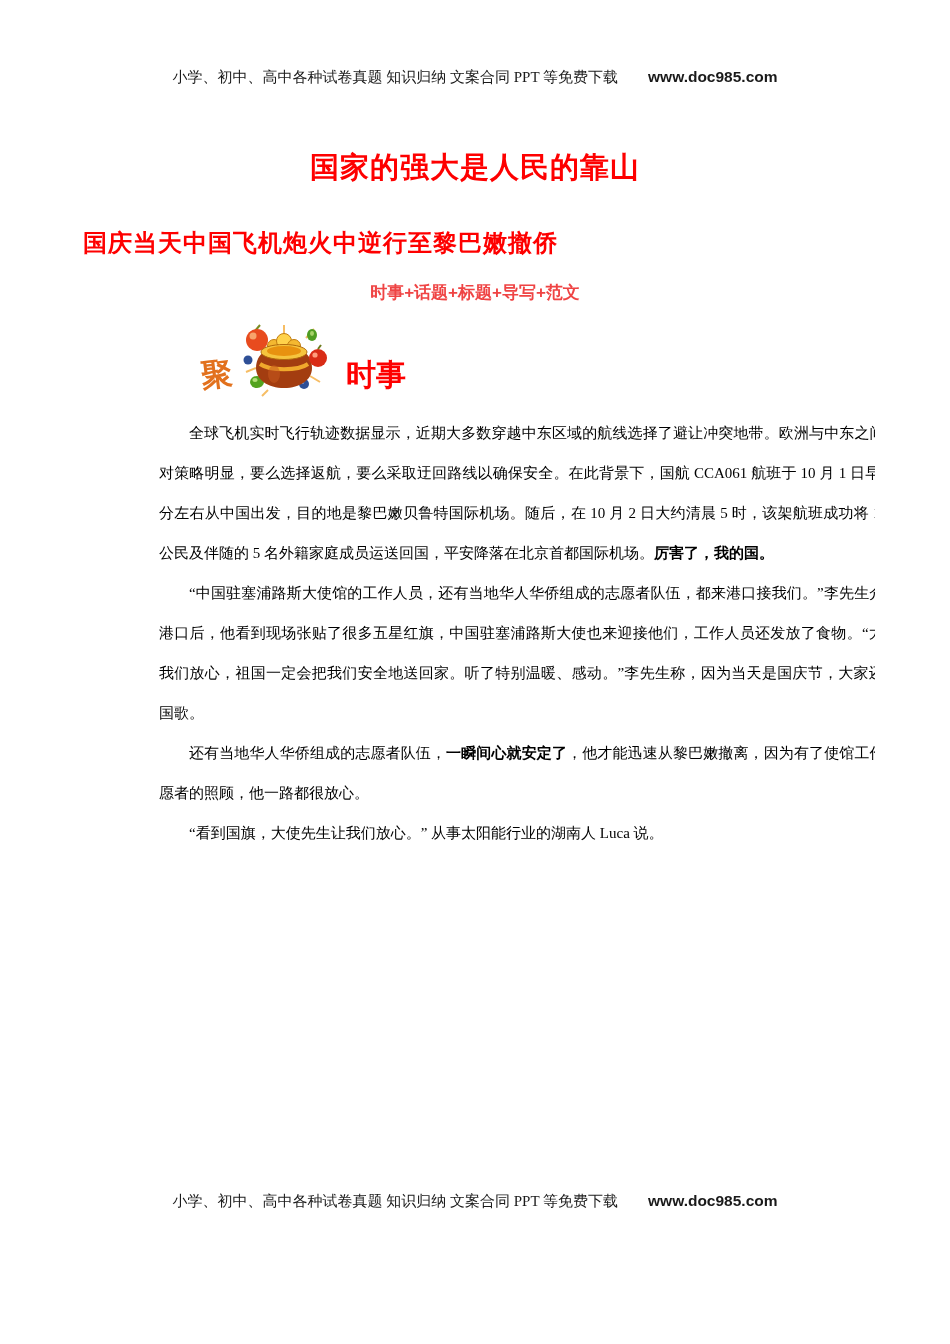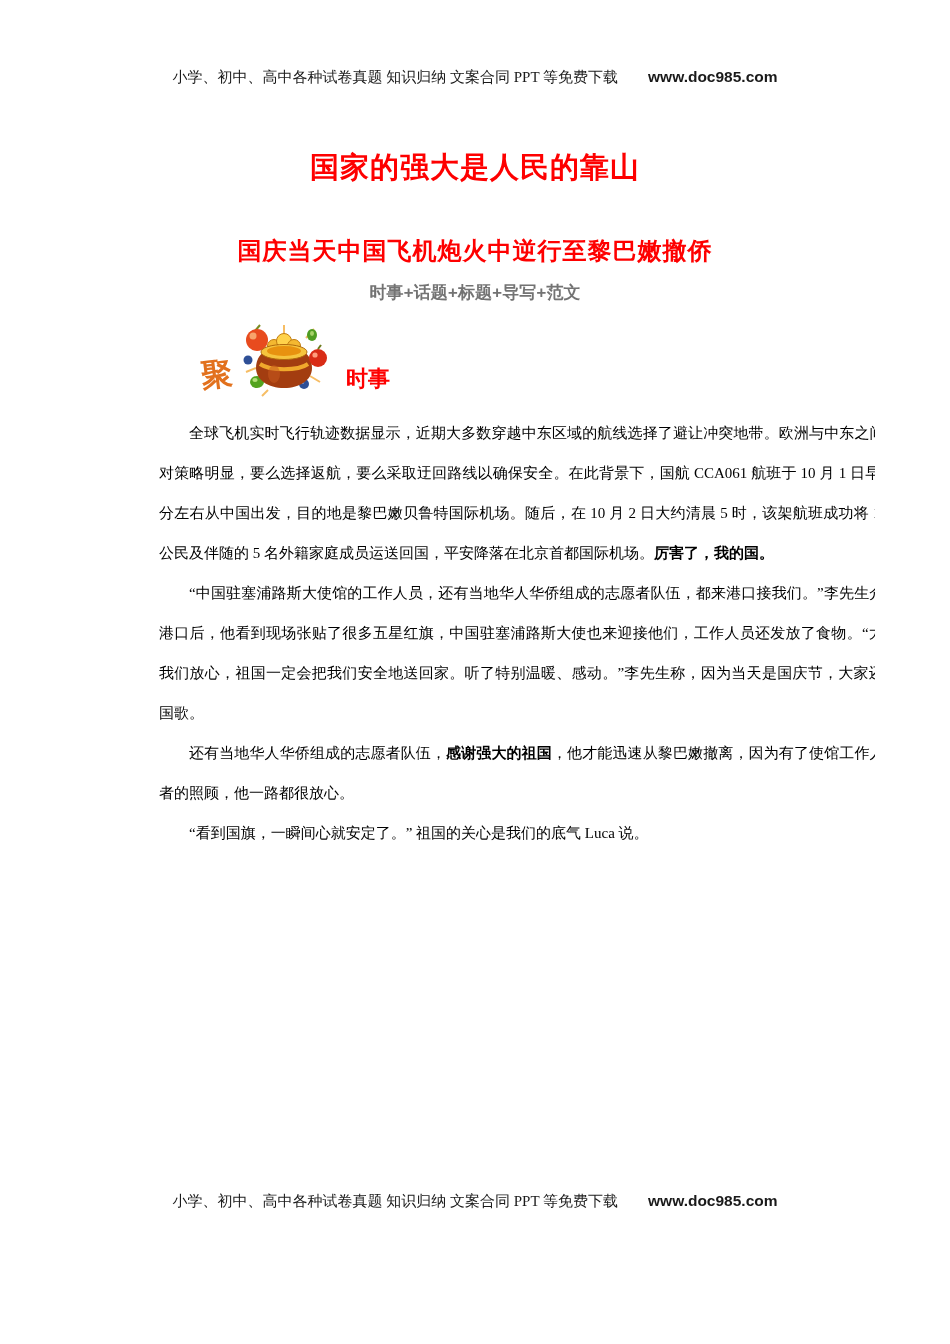--- a/index.html
+++ b/index.html
@@ -37,36 +37,35 @@
     text-align: center;
     font-family: "Liberation Sans", "DejaVu Sans", sans-serif;
     font-weight: 700;
     font-size: 29px;
     letter-spacing: 1px;
     color: #fe0000;
   }
   .subtitle {
     position: absolute;
     top: 219px; left: 0; right: 0;
-    margin: 16px;
-    text-align: center;
+    margin: 8px;
     font-family: "Liberation Sans", "DejaVu Sans", sans-serif;
     font-weight: 600;
     font-size: 24px;
     letter-spacing: 1px;
     color: #fe0000;
   }
   .tagline {
     position: absolute;
     top: 281px; left: 0; right: 0;
     text-align: center;
-    font-family: Liberation Mono, monospace;
+    font-family: Liberation Sans, sans-serif;
     font-weight: 700;
     font-size: 17px;
-    color: #737373;
+    color: #ef4444;
   }
   .badge {
     position: absolute;
     top: 316px;
     left: 126px;
     height: 82px;
     display: flex;
     align-items: flex-end;
   }
   .badge-prefix {
@@ -77,21 +76,21 @@
     color: #e2711d;
     transform: rotate(-7deg);
     margin: 0 2px 8px 0;
     display: inline-block;
   }
   .badge-icon { display: inline-block; margin: 0 4px; }
   .badge-icon svg { display: block; }
   .badge-suffix {
     font-family: "Liberation Sans", "DejaVu Sans", sans-serif;
     font-weight: 900;
-    font-size: 22px;
+    font-size: 30px;
     line-height: 1;
     color: #fe0000;
     margin: 0 0 8px 8px;
     display: inline-block;
   }
   .article-body {
     position: absolute;
     top: 413px;
     left: 84px;
     width: 786px;
@@ -152,21 +151,21 @@
         <circle cx="77" cy="33" r="2.6" fill="#ff9d7d"></circle>
         <path d="M80 27 l3 -4" stroke="#6d7c1f" stroke-width="2" fill="none"></path>
       </svg>
     </span>
     <span class="badge-suffix">时事</span>
   </div>
 
   <div class="article-body">
       <p><span>全球飞机实时飞行轨迹数据显示，近期大多数穿越中东区域的航线选择了避让冲突地带。欧洲与中东之间的航班应对策略明显，要么选择返航，要么采取迂回路线以确保安全。在此背景下，国航 CCA061 航班于 10 月 1 日早上 8 时 50 分左右从中国出发，目的地是黎巴嫩贝鲁特国际机场。随后，在 10 月 2 日大约清晨 5 时，该架航班成功将 146 名中国公民及伴随的 5 名外籍家庭成员运送回国，平安降落在北京首都国际机场。</span><span class="bold">厉害了，我的国。</span></p>
       <p><span>“中国驻塞浦路斯大使馆的工作人员，还有当地华人华侨组成的志愿者队伍，都来港口接我们。”李先生介绍，抵达港口后，他看到现场张贴了很多五星红旗，中国驻塞浦路斯大使也来迎接他们，工作人员还发放了食物。“大使先生让我们放心，祖国一定会把我们安全地送回家。听了特别温暖、感动。”李先生称，因为当天是国庆节，大家还一起唱了国歌。</span></p>
-      <p><span>还有当地华人华侨组成的志愿者队伍，</span><span class="bold">感谢强大的祖国</span><span>，他才能迅速从黎巴嫩撤离，因为有了使馆工作人员和志愿者的照顾，他一路都很放心。</span></p>
-      <p><span>“看到国旗，一瞬间心就安定了。”  祖国的关心是我们的底气 Luca 说。</span></p>
+      <p><span>还有当地华人华侨组成的志愿者队伍，</span><span class="bold">一瞬间心就安定了</span><span>，他才能迅速从黎巴嫩撤离，因为有了使馆工作人员和志愿者的照顾，他一路都很放心。</span></p>
+      <p><span>“看到国旗，大使先生让我们放心。”  从事太阳能行业的湖南人 Luca 说。</span></p>
     </div>
 
   <div class="meta-line pg-footer">
     <span>小学、初中、高中各种试卷真题 知识归纳 文案合同 PPT 等免费下载</span><span class="url">www.doc985.com</span>
   </div>
 
 </div>
 
 </body></html>

